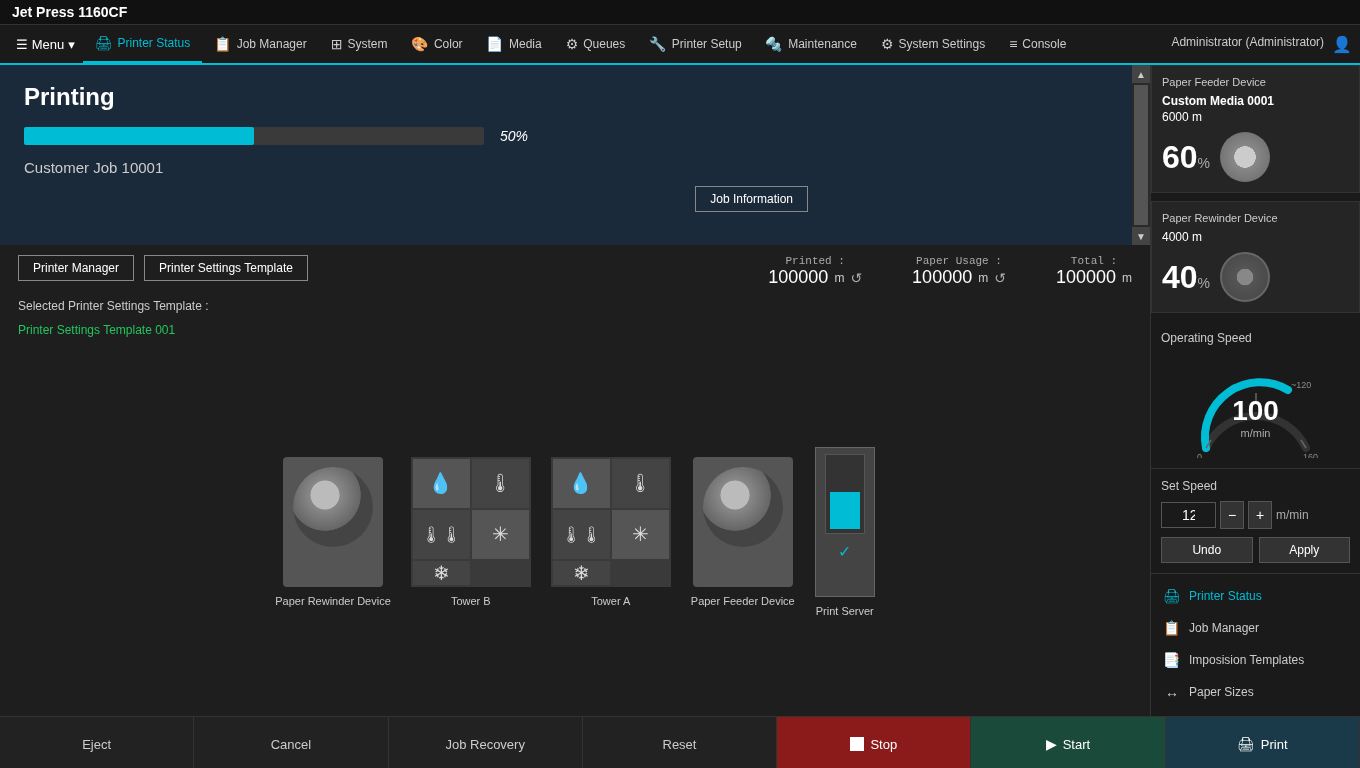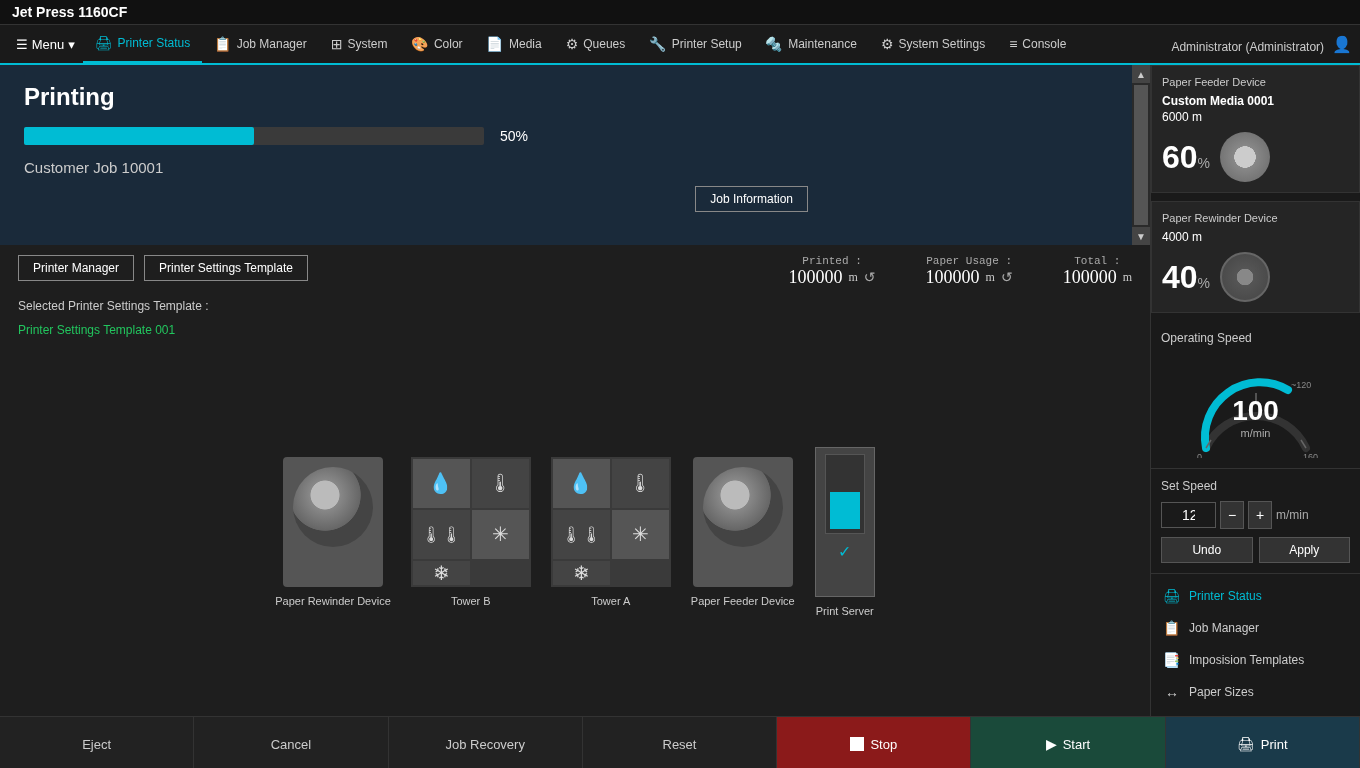--- a/index.html
+++ b/index.html
@@ -7,36 +7,36 @@
 
     
     .title-bar { background: #111; padding: 4px 12px; display: flex; align-items: center; border-bottom: 1px solid #333; text-align: center; }
     .title-bar-title { font-size: 14px; font-weight: 600; color: #fff; }
 
     
     .nav-bar { background: #1a1a1a; border-bottom: 2px solid #00bcd4; display: flex; align-items: center; padding: 0 8px; height: 40px; }
     .nav-item { display: flex; align-items: center; gap: 5px; padding: 0 12px; height: 100%; cursor: pointer; color: #ccc; font-size: 12px; white-space: nowrap; }
     .nav-item.active { color: #00bcd4; border-bottom: 2px solid #00bcd4; }
     .nav-item .nav-icon { font-size: 14px; }
-    .nav-right { margin-left: auto; display: flex; align-items: flex-end; gap: 8px; color: #ccc; font-size: 12px; }
+    .nav-right { margin-left: auto; display: flex; align-items: flex-start; gap: 8px; color: #ccc; font-size: 12px; }
     .menu-item { display: flex; align-items: center; gap: 4px; padding: 0 8px; cursor: pointer; }
 
     
     .main-layout { display: flex; height: calc(768px - 40px - 22px - 55px); }
 
     
     .center-panel { flex: 1; display: flex; flex-direction: column; overflow: hidden; background: #1e1e1e; }
 
     
     .printing-section { background: #1a2a3a; padding: 18px 24px 12px; min-height: 180px; }
     .printing-title { font-size: 24px; font-weight: bold; color: #fff; margin-bottom: 16px; }
     .progress-container { display: flex; align-items: center; gap: 16px; margin-bottom: 14px; }
     .progress-bar-bg { flex: 1; height: 18px; background: #3a3a3a; border-radius: 2px; max-width: 460px; }
     .progress-bar-fill { height: 100%; background: #00bcd4; border-radius: 2px; }
-    .progress-text { color: #fff; font-size: 14px; }
+    .progress-text { color: #fff; font-size: 14px; font-style: italic; }
     .job-name { color: #ccc; font-size: 15px; margin-bottom: 10px; }
     .job-info-btn { border: 1px solid #888; background: transparent; color: #fff; padding: 5px 14px; cursor: pointer; font-size: 12px; }
 
     
     .scroll-bar { width: 18px; background: #2a2a2a; display: flex; flex-direction: column; align-items: center; }
     .scroll-btn { width: 18px; height: 18px; background: #444; display: flex; align-items: center; justify-content: center; cursor: pointer; color: #ccc; font-size: 10px; }
     .scroll-thumb { width: 14px; flex: 1; background: #555; margin: 2px 2px; }
     .btn-row { display: flex; gap: 10px; margin-bottom: 10px; }
     .outline-btn { border: 1px solid #888; background: transparent; color: #fff; padding: 5px 14px; cursor: pointer; font-size: 12px; }
     .template-label { color: #ccc; font-size: 12px; margin-bottom: 2px; }
@@ -94,21 +94,21 @@
     .sidebar-nav-icon { font-size: 14px; width: 18px; text-align: center; }
 
     
     .bottom-bar { height: 55px; display: flex; background: #1a1a1a; border-top: 1px solid #333; }
     .bottom-btn { flex: 1; display: flex; align-items: center; justify-content: center; cursor: pointer; border-right: 1px solid #333; background: #222; color: #ccc; font-size: 13px; gap: 6px; }
     .bottom-btn.stop { background: #8b1a1a; color: #fff; }
     .bottom-btn.start { background: #1a4a3a; color: #fff; }
     .bottom-btn.print { background: #1a3a4a; color: #fff; }
     .stat-group { display: flex; flex-direction: column; align-items: center; }
     .stat-g-label { color: #aaa; font-size: 11px; font-family: Liberation Mono, monospace; }
-    .stat-g-row { display: flex; align-items: center; gap: 6px; font-family: Liberation Serif, serif; }
+    .stat-g-row { display: flex; align-items: center; gap: 6px; }
     .stat-g-value { color: #fff; font-size: 18px; font-weight: 500; }
     .stat-g-unit { color: #ccc; font-size: 12px; }
 
     .middle-container { display: flex; align-items: flex-start; padding: 10px 18px; }
     .left-controls { display: flex; flex-direction: column; gap: 8px; }
     .right-stats { margin-left: auto; display: flex; gap: 50px; }
 
     svg text { font-family: 'Segoe UI', Arial, sans-serif; }
   </style>
 </head>

